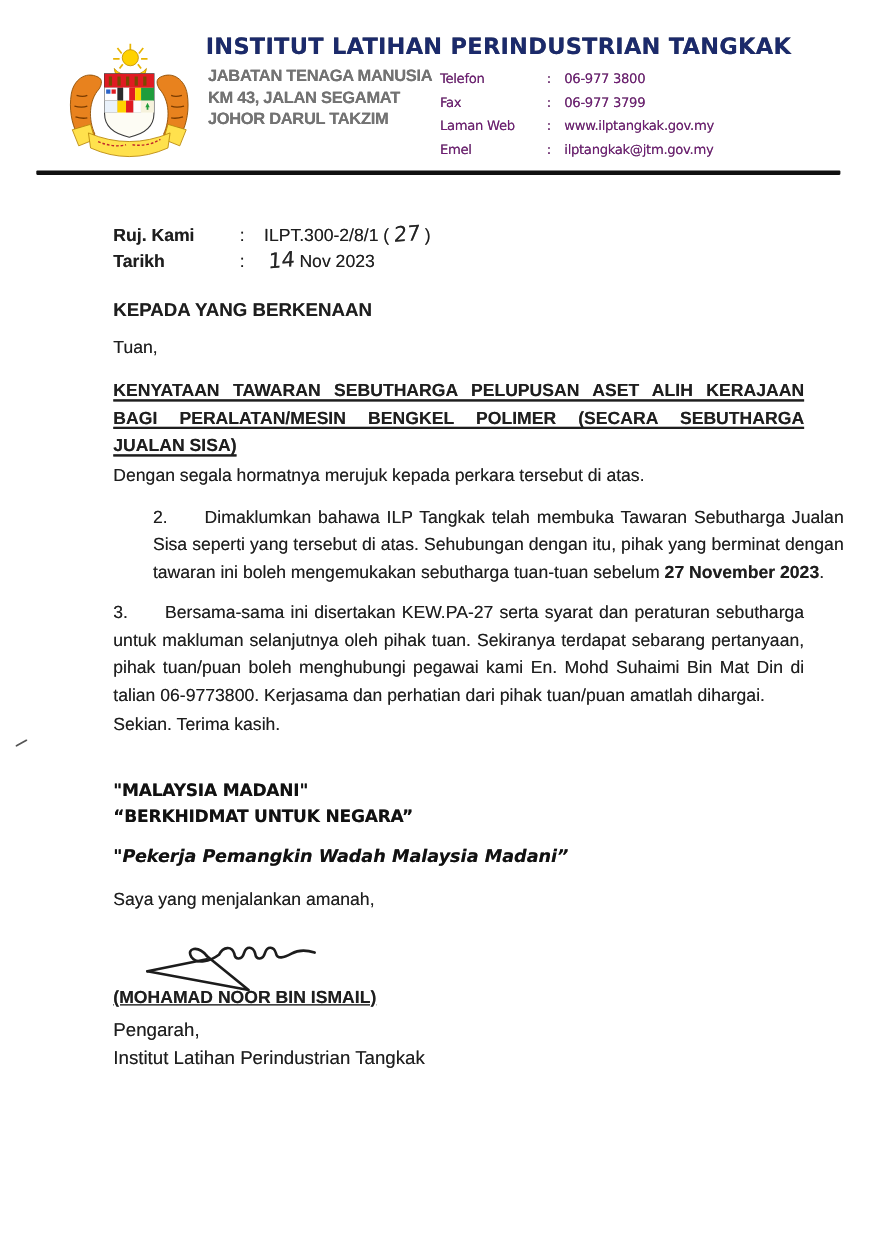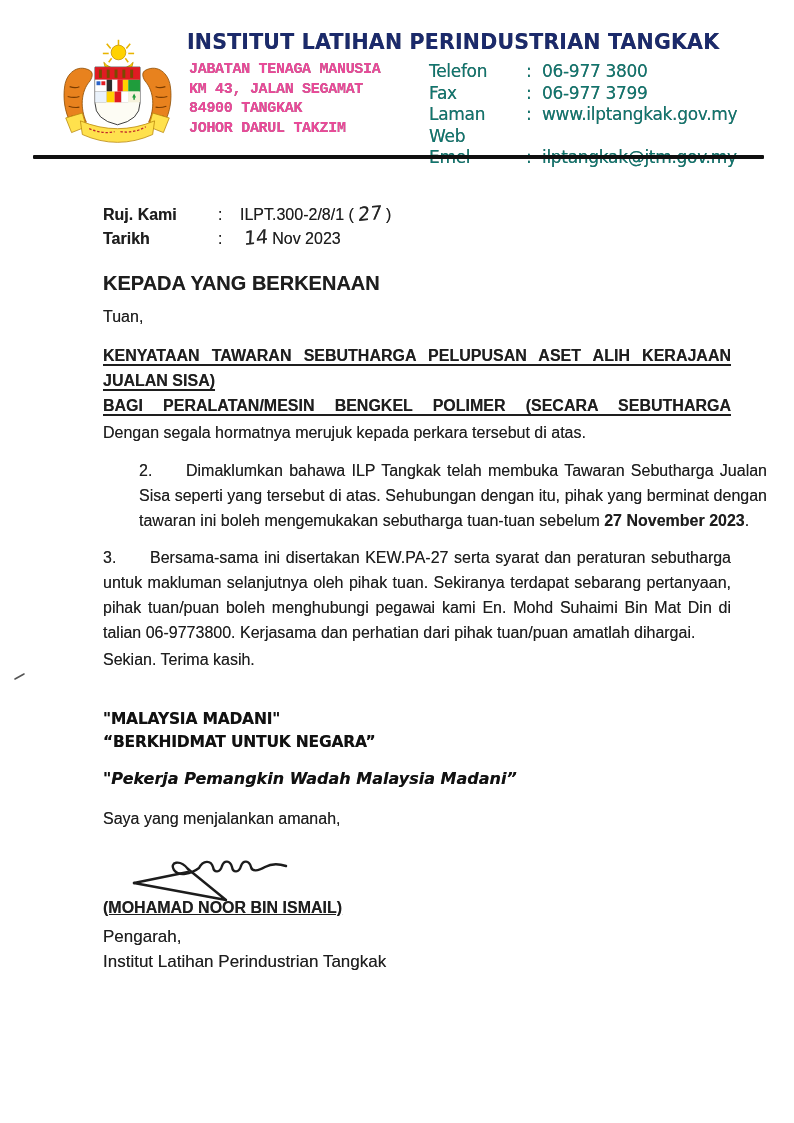--- a/index.html
+++ b/index.html
@@ -11,44 +11,44 @@
   .abs { position:absolute; }
   .scan { text-shadow:0 0 .4px rgba(0,0,0,.55); }
 
   
   .org-name {
     left:187px; top:30px; width:580px;
     font-family:"DejaVu Sans", sans-serif;
     font-size:20.5px; font-weight:bold; letter-spacing:.2px;
     color:#1b2a6b;
   }
-  .addr { left:189px; top:60px; width:215px; color:#ec4899;
+  .addr { left:189px; top:60px; width:215px; color:#737373;
     font-size:15px; line-height:19.5px; font-weight:600;
-    font-family:Liberation Mono, monospace; letter-spacing:-0.3px; }
+    font-family:Liberation Sans, sans-serif; letter-spacing:-0.3px; }
   .addr .last { font-weight:800; }
-  .contact { left:429px; top:61px; width:330px;
-    font-family:"DejaVu Sans", sans-serif; font-size:17px;
-    line-height:21.5px; color:#0f766e; letter-spacing:-0.3px; }
+  .contact { left:400px; top:61px; width:330px;
+    font-family:"DejaVu Sans", sans-serif; font-size:12px;
+    line-height:21.5px; color:#701a75; letter-spacing:-0.3px; }
   .contact .row { display:flex; }
   .contact .lab { width:97px; }
   .contact .sep { width:16px; }
   .divider { left:33px; top:155px; width:731px; height:4px;
     background:#101010; border-radius:1px; }
 
   
   .ref { left:103px; top:203px; width:420px; font-size:16px; line-height:23.5px; }
   .ref .row { display:flex; align-items:center; }
   .ref .lab { width:115px; font-weight:bold; }
   .ref .sep { width:22px; }
   .hand {
     display:inline-block; font-family:"DejaVu Sans", sans-serif;
     font-size:19px; color:#252525; transform:rotate(-5deg) skewX(-8deg);
     margin:0 4px; line-height:18px;
   }
-  .recipient { left:103px; top:272px; font-size:20px; font-weight:bold; }
+  .recipient { left:103px; top:272px; font-size:17px; font-weight:bold; }
   .salutation { left:103px; top:308px; font-size:16px; }
   .subject { left:103px; top:343px; width:628px;
     font-size:16px; font-weight:bold; line-height:25px; }
   .subject .sline {
     text-align:justify; text-align-last:justify;
     text-decoration:underline; text-decoration-thickness:2px; text-underline-offset:3px;
   }
   .subject .sline.last { text-align-last:left; }
   .para { left:103px; top:0; width:628px; font-size:16px; line-height:25px; text-align:justify; }
   .p1 { top:420px; }
@@ -126,21 +126,20 @@
       <path d="M27,85 Q65,101 103,85 L101,99 Q65,115 29,99 Z" fill="#FFE14D" stroke="#B8860B" stroke-width="0.8"></path>
       <path d="M36,93 q14,6 26,3 M68,96 q14,2 26,-5" stroke="#C0262C" stroke-width="1.3" fill="none" stroke-dasharray="2.5,1.8"></path>
     </svg>
   </div>
 
   <h1 class="abs org-name">INSTITUT LATIHAN PERINDUSTRIAN TANGKAK</h1>
 
   <div class="abs addr">
     <div>JABATAN TENAGA MANUSIA</div>
     <div>KM 43, JALAN SEGAMAT</div>
-    <div>84900 TANGKAK</div>
     <div class="last">JOHOR DARUL TAKZIM</div>
   </div>
 
   <div class="abs contact">
     <div class="row">
       <span class="lab">Telefon</span>
       <span class="sep">:</span>
       <span>06-977 3800</span>
     </div>
     <div class="row">
@@ -173,22 +172,22 @@
       <span class="sep">:</span>
       <span><span class="hand">14</span><span>Nov 2023</span></span>
     </div>
   </div>
 
   <div class="abs recipient">KEPADA YANG BERKENAAN</div>
   <div class="abs salutation">Tuan,</div>
 
   <div class="abs subject">
     <div class="sline">KENYATAAN TAWARAN SEBUTHARGA PELUPUSAN ASET ALIH KERAJAAN</div>
+    <div class="sline">BAGI PERALATAN/MESIN BENGKEL POLIMER (SECARA SEBUTHARGA</div>
     <div class="sline last">JUALAN SISA)</div>
-    <div class="sline">BAGI PERALATAN/MESIN BENGKEL POLIMER (SECARA SEBUTHARGA</div>
   </div>
 
   <p class="abs para p1">Dengan segala hormatnya merujuk kepada perkara tersebut di atas.</p>
 
   <p class="abs para p2"><span class="pnum">2.</span><span>Dimaklumkan bahawa ILP Tangkak telah membuka Tawaran Sebutharga Jualan Sisa seperti yang tersebut di atas. Sehubungan dengan itu, pihak yang berminat dengan tawaran ini boleh mengemukakan sebutharga tuan-tuan sebelum </span><b>27 November 2023</b><span>.</span></p>
 
   <p class="abs para p3"><span class="pnum">3.</span><span>Bersama-sama ini disertakan KEW.PA-27 serta syarat dan peraturan sebutharga untuk makluman selanjutnya oleh pihak tuan. Sekiranya terdapat sebarang pertanyaan, pihak tuan/puan boleh menghubungi pegawai kami En. Mohd Suhaimi Bin Mat Din di talian 06-9773800. Kerjasama dan perhatian dari pihak tuan/puan amatlah dihargai.</span></p>
 
   <div class="abs closing">Sekian. Terima kasih.</div>
 

